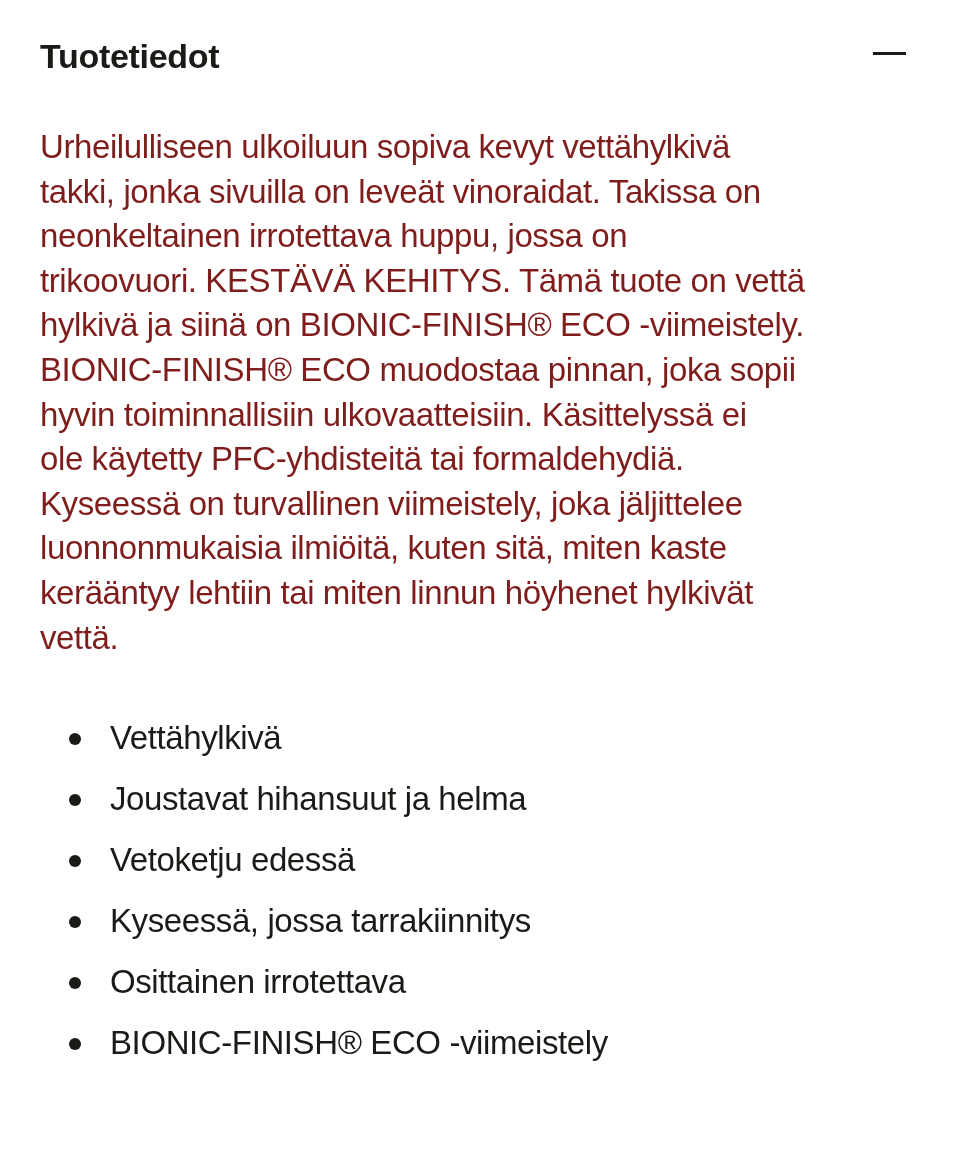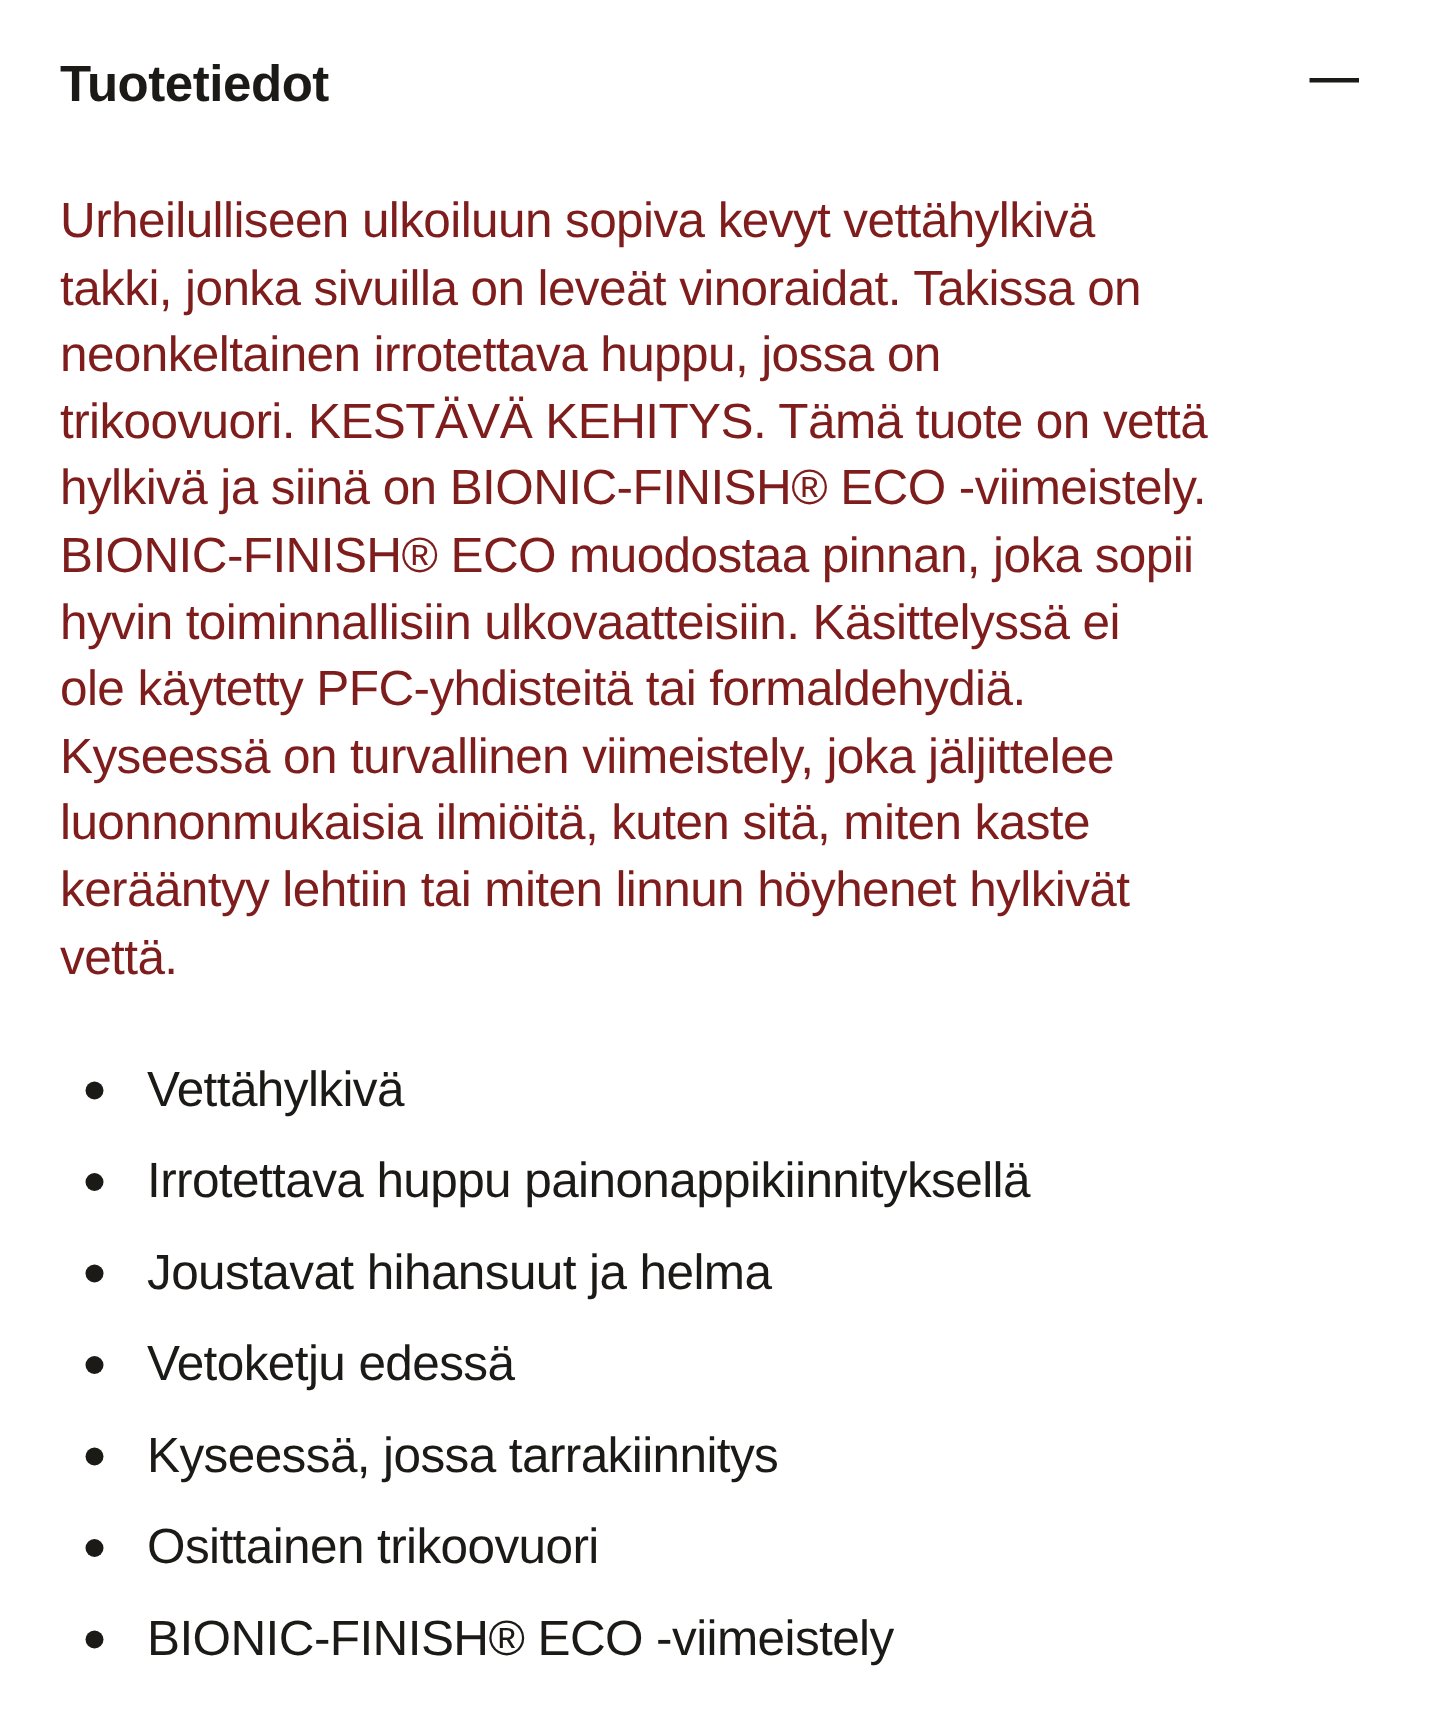--- a/index.html
+++ b/index.html
@@ -62,21 +62,21 @@
     .description {
       margin: 0;
       font-size: 33px;
       line-height: 44.6px;
       letter-spacing: -0.4px;
       color: #7f1d1d;
       white-space: pre-line;
     }
     .features {
       list-style: none;
-      margin: 0;
+      margin: 12px;
       padding: 0;
       position: absolute;
       left: 0;
       top: 570px;
     }
     .feature-item {
       position: relative;
       height: 61px;
       font-size: 33px;
       line-height: 61px;
@@ -120,37 +120,33 @@
 kerääntyy lehtiin tai miten linnun höyhenet hylkivät
 vettä.</p>
 
     <ul class="features">
       <li class="feature-item">
         <span class="bullet-icon"></span>
         <span>Vettähylkivä</span>
       </li>
       <li class="feature-item">
         <span class="bullet-icon"></span>
-        <span>Irrotettava huppu painonappikiinnityksellä</span>
-      </li>
-      <li class="feature-item">
-        <span class="bullet-icon"></span>
         <span>Joustavat hihansuut ja helma</span>
       </li>
       <li class="feature-item">
         <span class="bullet-icon"></span>
         <span>Vetoketju edessä</span>
       </li>
       <li class="feature-item">
         <span class="bullet-icon"></span>
         <span>Kyseessä, jossa tarrakiinnitys</span>
       </li>
       <li class="feature-item">
         <span class="bullet-icon"></span>
-        <span>Osittainen trikoovuori</span>
+        <span>Osittainen irrotettava</span>
       </li>
       <li class="feature-item">
         <span class="bullet-icon"></span>
         <span>BIONIC-FINISH® ECO -viimeistely</span>
       </li>
     </ul>
   </div>
 </div>
 
 </body></html>

